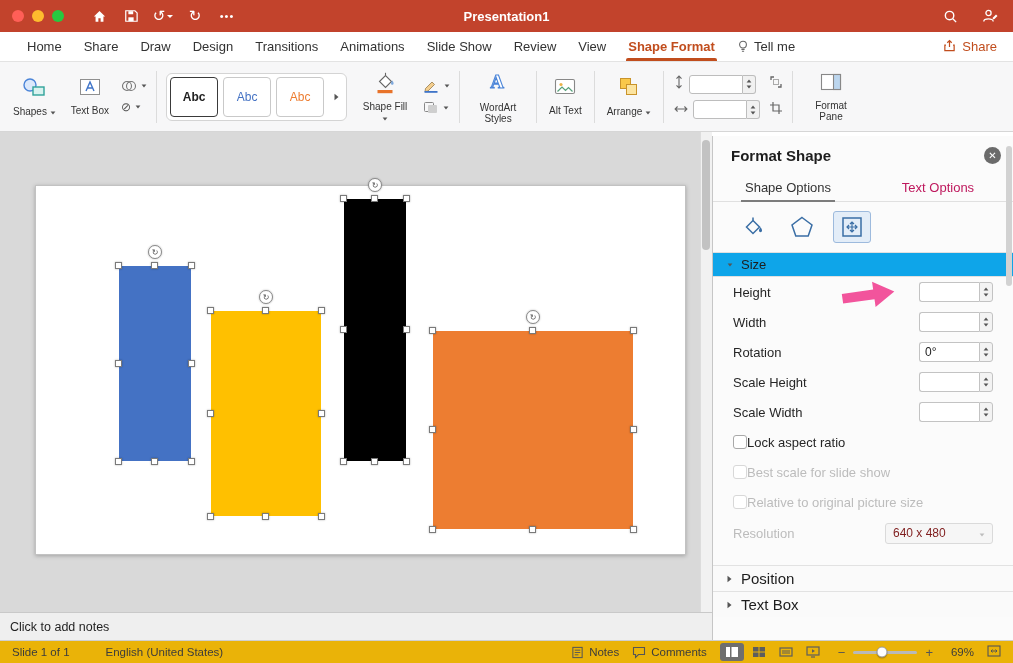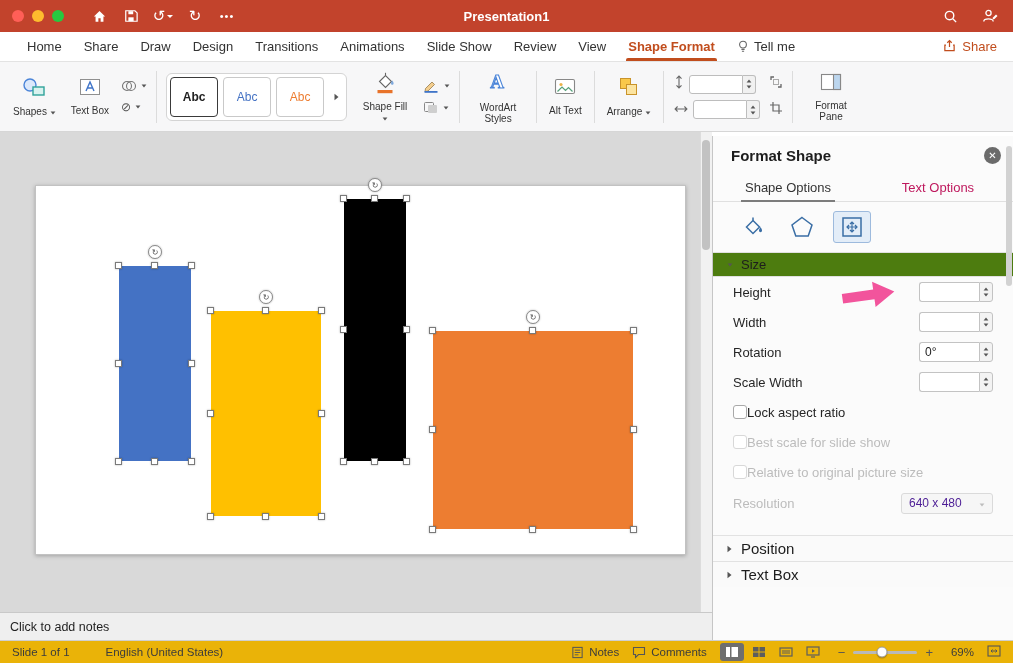--- a/index.html
+++ b/index.html
@@ -70,34 +70,34 @@
   .panel-header { height:38px; display:flex; align-items:center; padding:0 12px 0 18px; }
   .panel-title { font-size:15px; font-weight:bold; color:#1d1d1d; }
   .panel-close { margin-left:auto; width:17px; height:17px; border-radius:50%; background:#6b6b6b; color:#fff; font-size:10px; display:flex; align-items:center; justify-content:center; }
   .panel-tabs { display:flex; height:28px; border-bottom:1px solid #e0e0e0; }
   .ptab { flex:1; display:flex; align-items:center; justify-content:center; font-size:13px; color:#be185d; position:relative; }
   .ptab.active { color:#333; }
   .ptab.active::after { content:""; position:absolute; left:28px; right:28px; bottom:-1px; height:2px; background:#7c7c7c; }
   .picon-row { display:flex; align-items:center; gap:12px; padding:9px 0 9px 20px; }
   .picon { width:38px; height:32px; display:flex; align-items:center; justify-content:center; border:1px solid transparent; border-radius:3px; }
   .picon.selected { border-color:#9dbadd; background:#e3edf8; }
-  .sec-header { height:25px; background:#4d7c0f; border-top:1px solid #e0e0e0; border-bottom:1px solid #e0e0e0; display:flex; align-items:center; gap:8px; padding:0 14px; font-size:13px; color:#1d1d1d; }
+  .sec-header { height:25px; background:#0ea5e9; border-top:1px solid #e0e0e0; border-bottom:1px solid #e0e0e0; display:flex; align-items:center; gap:8px; padding:0 14px; font-size:13px; color:#1d1d1d; }
   .prow { height:30px; display:flex; align-items:center; padding:0 20px; position:relative; }
   .plabel { font-size:13px; color:#262626; }
   .pfield { position:absolute; right:20px; top:50%; transform:translateY(-50%); display:flex; }
   .pinput { width:60px; height:20px; border:1px solid #c3c3c3; border-right:none; border-radius:3px 0 0 3px; background:#fff; font-size:12px; padding:0 5px; font-family:inherit; color:#222; }
   .pspin { width:14px; height:20px; border:1px solid #c3c3c3; border-radius:0 3px 3px 0; background:#f3f3f3; display:flex; flex-direction:column; align-items:center; justify-content:center; gap:2px; }
   .pcheckrow { height:30px; display:flex; align-items:center; padding:0 20px; }
   .cbox { width:14px; height:14px; border:1px solid #a9a9a9; border-radius:3px; background:#fff; flex:none; }
   .clabel { font-size:13px; color:#262626; }
   .pcheckrow.disabled .cbox { border-color:#d8d8d8; }
   .pcheckrow.disabled .clabel { color:#bcbcbc; }
   .presrow { height:32px; display:flex; align-items:center; padding:0 20px; position:relative; }
   .preslabel { color:#bcbcbc; font-size:13px; }
-  .pselect { position:absolute; right:20px; width:92px; height:21px; border:1px solid #dadada; border-radius:3px; background:#f6f6f6; color:#4c1d95; font-size:12px; display:flex; align-items:center; padding:0 7px; }
+  .pselect { position:absolute; right:20px; width:108px; height:21px; border:1px solid #dadada; border-radius:3px; background:#f6f6f6; color:#7f1d1d; font-size:12px; display:flex; align-items:center; padding:0 7px; }
   .pselect .dd { margin-left:auto; }
   .pselect .tri-down { border-top-color:#bdbdbd; }
   .spacer { height:16px; }
   .collapse-row { height:26px; border-top:1px solid #e2e2e2; display:flex; align-items:center; gap:9px; padding:0 14px; font-size:15px; color:#1d1d1d; background:#fafafa; }
   .collapse-row:last-child { border-bottom:1px solid #e2e2e2; }
   .arrow-annotation { position:absolute; left:128px; top:143px; width:56px; height:32px; transform:rotate(-8deg); }
   .panel-sb { position:absolute; right:1px; top:10px; width:6px; height:140px; background:#d2d2d2; border-radius:3px; }
 
   
   .statusbar { position:absolute; left:0; bottom:0; width:100%; height:23px; background:#eab308; border-top:1px solid #cfcfcf; display:flex; align-items:center; padding:0 12px; font-size:11.5px; color:#3c3c3c; }
@@ -486,20 +486,30 @@
       <span class="plabel">Rotation</span>
       <span class="pfield">
         <input class="pinput" value="0°" style="">
         <span class="pspin">
             <i class="tri-up tiny"></i>
             <i class="tri-down tiny"></i>
           </span>
       </span>
     </div>
     <div class="prow">
+      <span class="plabel">Scale Height</span>
+      <span class="pfield">
+        <input class="pinput" value="" style="">
+        <span class="pspin">
+            <i class="tri-up tiny"></i>
+            <i class="tri-down tiny"></i>
+          </span>
+      </span>
+    </div>
+    <div class="prow">
       <span class="plabel">Scale Width</span>
       <span class="pfield">
         <input class="pinput" value="" style="">
         <span class="pspin">
             <i class="tri-up tiny"></i>
             <i class="tri-down tiny"></i>
           </span>
       </span>
     </div>
 

